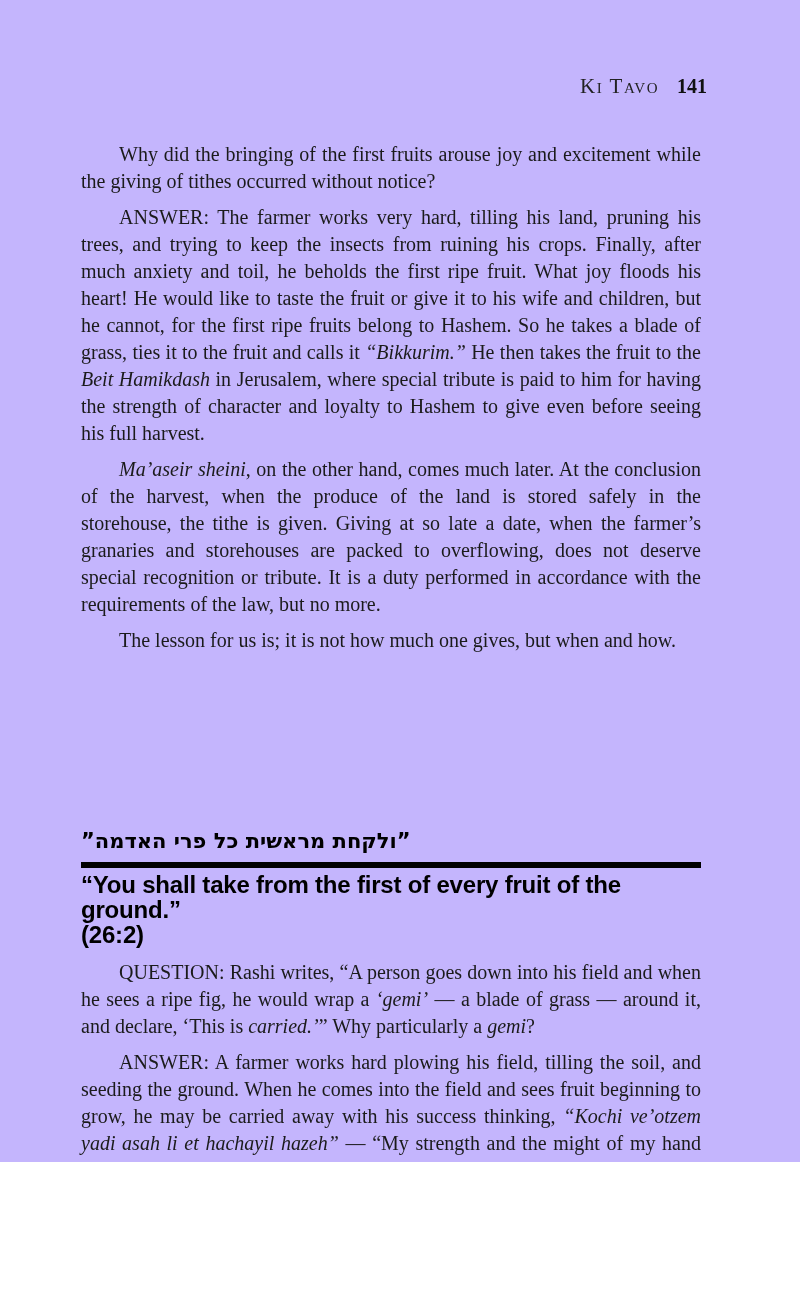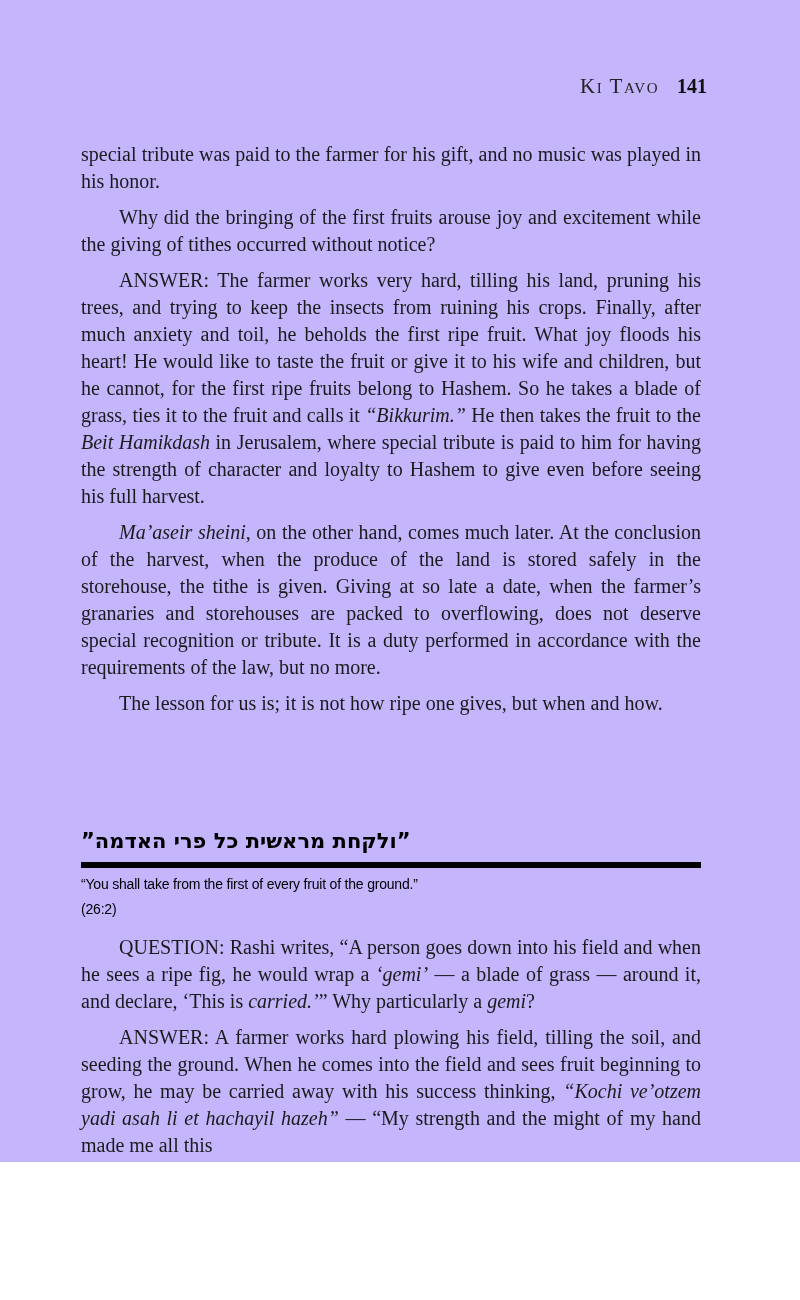--- a/index.html
+++ b/index.html
@@ -72,43 +72,42 @@
     color: #000000;
     margin-bottom: 6px;
   }
   .rule {
     height: 6px;
     background: #000000;
     margin: 2px 0 4px 0;
   }
   .english-heading {
     font-family: "Liberation Sans", "DejaVu Sans", sans-serif;
-    font-weight: normal;
-    font-size: 14px;
+    font-weight: bold;
+    font-size: 24px;
     line-height: 25px;
     letter-spacing: -0.2px;
     color: #000000;
   }
   .section-block p.q { margin-top: 12px; }
 </style>
 </head>
 <body style="color: rgb(27, 27, 27);">
 
 <div class="page">
 
   <div class="running-header">
     <span class="chapter">Ki Tavo</span><span class="pagenum">141</span>
   </div>
 
   <div class="body-block">
-    <p class="noindent"><span>special tribute was paid to the farmer for his gift, and no music was played in his honor.</span></p>
     <p><span>Why did the bringing of the first fruits arouse joy and excitement while the giving of tithes occurred without notice?</span></p>
     <p><span>ANSWER: The farmer works very hard, tilling his land, pruning his trees, and trying to keep the insects from ruining his crops. Finally, after much anxiety and toil, he beholds the first ripe fruit. What joy floods his heart! He would like to taste the fruit or give it to his wife and children, but he cannot, for the first ripe fruits belong to Hashem. So he takes a blade of grass, ties it to the fruit and calls it </span><em>“Bikkurim.”</em><span> He then takes the fruit to the </span><em>Beit Hamikdash</em><span> in Jerusalem, where special tribute is paid to him for having the strength of character and loyalty to Hashem to give even before seeing his full harvest.</span></p>
     <p><em>Ma’aseir sheini</em><span>, on the other hand, comes much later. At the conclusion of the harvest, when the produce of the land is stored safely in the storehouse, the tithe is given. Giving at so late a date, when the farmer’s granaries and storehouses are packed to overflowing, does not deserve special recognition or tribute. It is a duty performed in accordance with the requirements of the law, but no more.</span></p>
-    <p><span>The lesson for us is; it is not how ripe one gives, but when and how.</span></p>
+    <p><span>The lesson for us is; it is not how much one gives, but when and how.</span></p>
   </div>
 
   <div class="section-block">
     <div class="hebrew-heading" dir="rtl">”ולקחת מראשית כל פרי האדמה”</div>
     <div class="rule" style="background: rgb(0, 0, 0);"></div>
     <div class="english-heading">“You shall take from the first of every fruit of the ground.”</div>
     <div class="english-heading">(26:2)</div>
     <p class="q"><span>QUESTION: Rashi writes, “A person goes down into his field and when he sees a ripe fig, he would wrap a </span><em>‘gemi’</em><span> — a blade of grass — around it, and declare, ‘This is </span><em>carried.’</em><span>” Why particularly a </span><em>gemi</em><span>?</span></p>
     <p><span>ANSWER: A farmer works hard plowing his field, tilling the soil, and seeding the ground. When he comes into the field and sees fruit beginning to grow, he may be carried away with his success thinking, </span><em>“Kochi ve’otzem yadi asah li et hachayil hazeh”</em><span> — “My strength and the might of my hand made me all this</span></p>
   </div>

